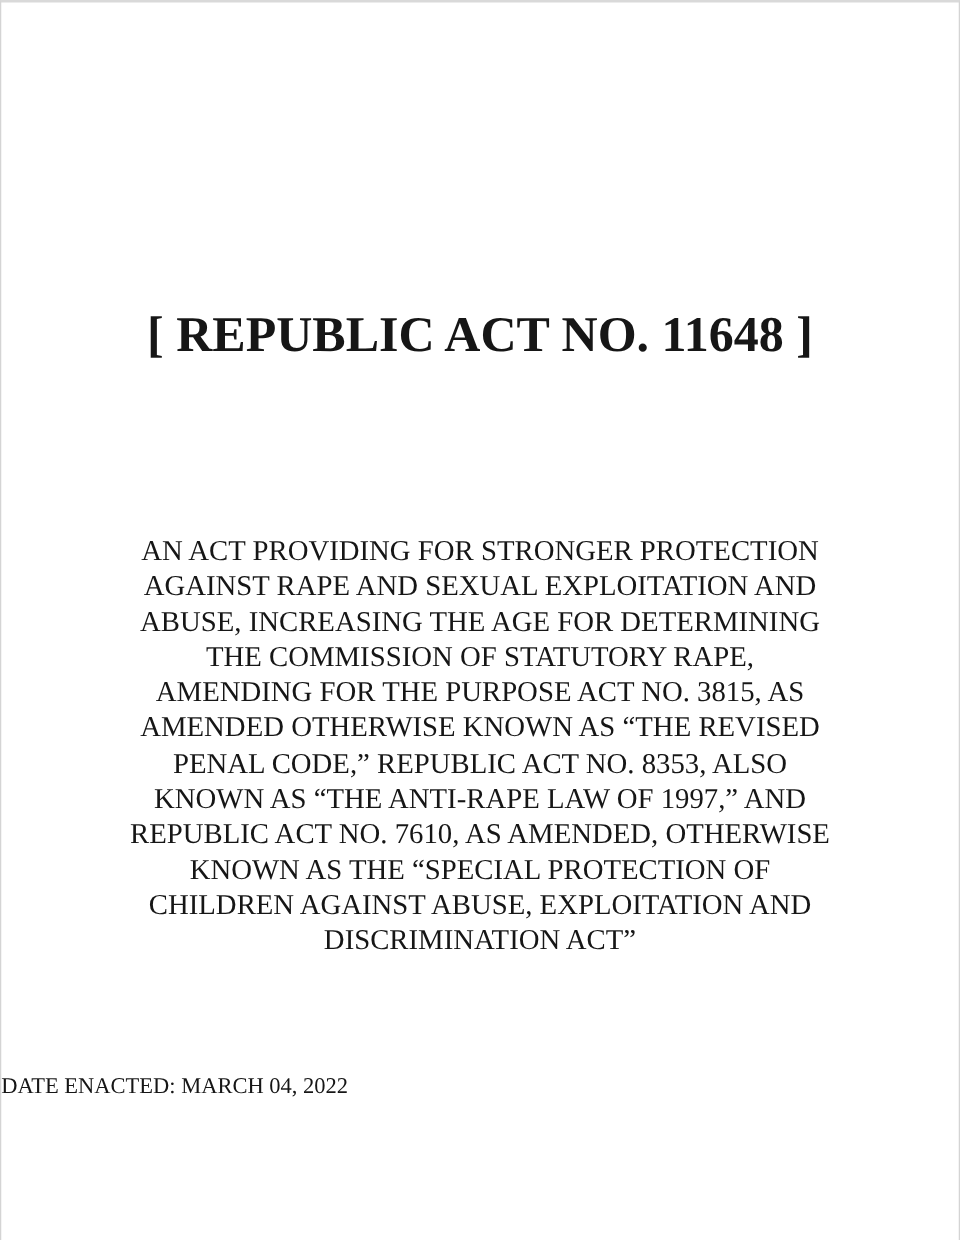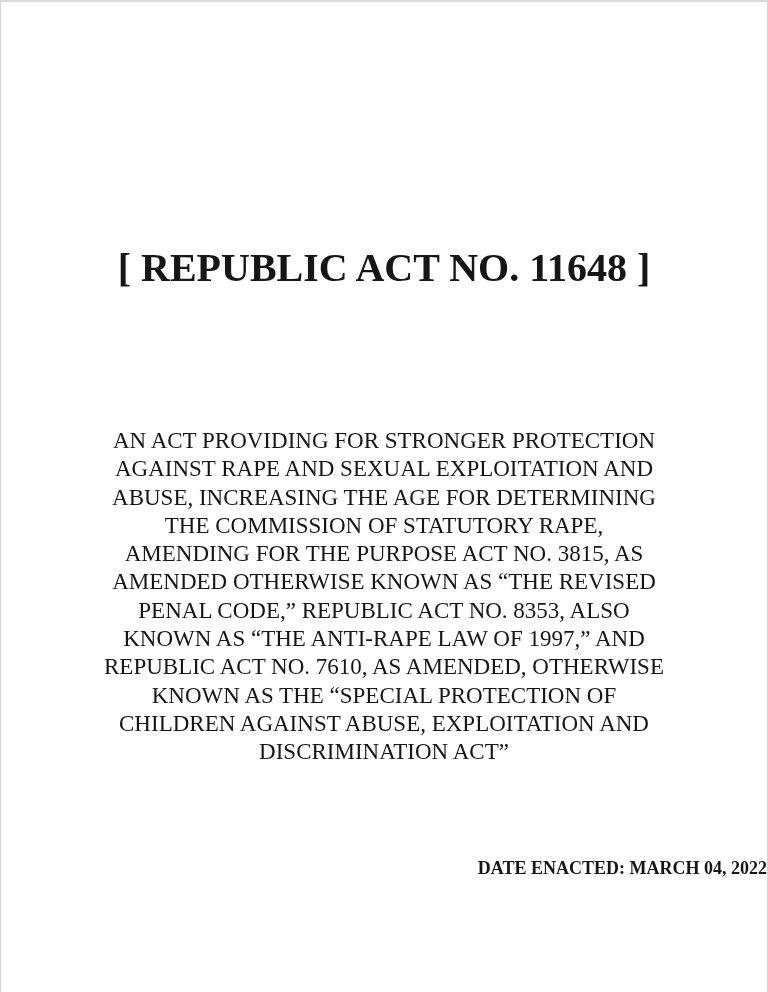--- a/index.html
+++ b/index.html
@@ -43,24 +43,24 @@
     font-size: 23px;
     line-height: 28.3px;
     font-weight: normal;
     white-space: pre;
   }
   .date-enacted {
     position: absolute;
     top: 856px;
     left: 0;
     width: 100%;
-    text-align: right;
+    text-align: left;
     font-size: 18px;
     line-height: 21px;
-    font-weight: bold;
+    font-weight: normal;
     white-space: pre;
   }
 </style>
 </head>
 <body>
 
 <div class="page">
   <h1 class="act-number">[ REPUBLIC ACT NO. 11648 ]</h1>
 
   <div class="act-title">AN ACT PROVIDING FOR STRONGER PROTECTION

